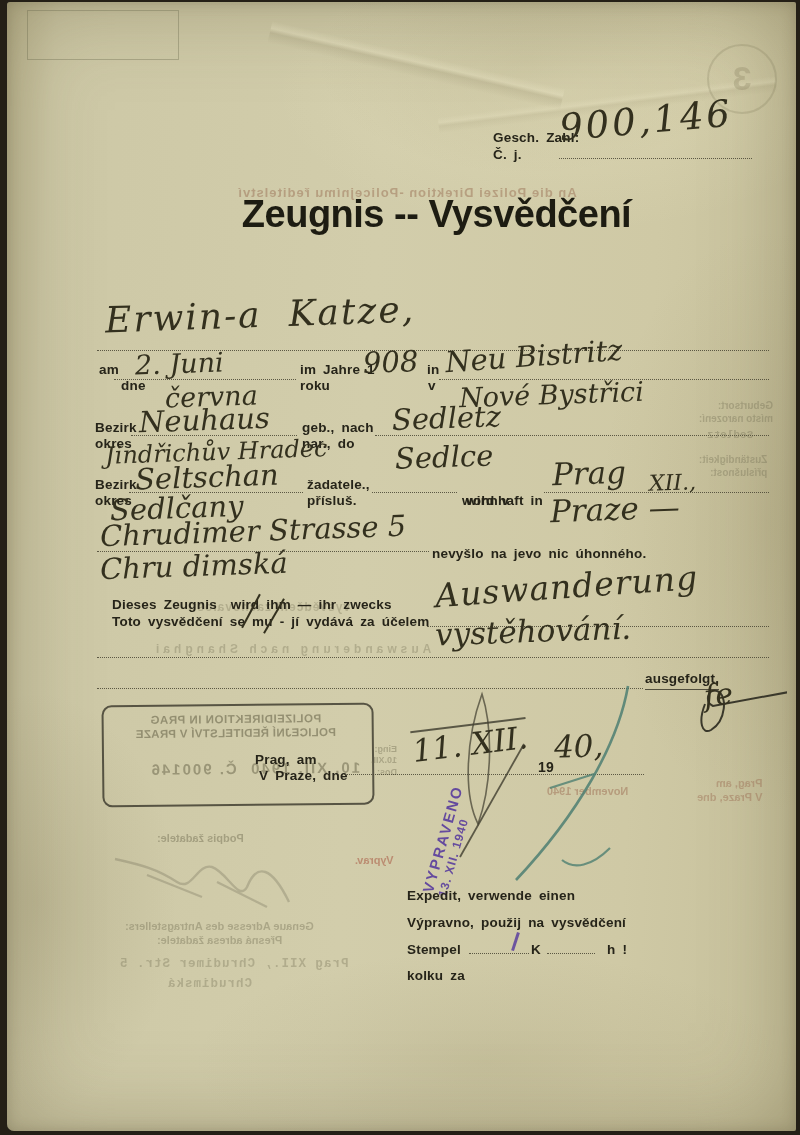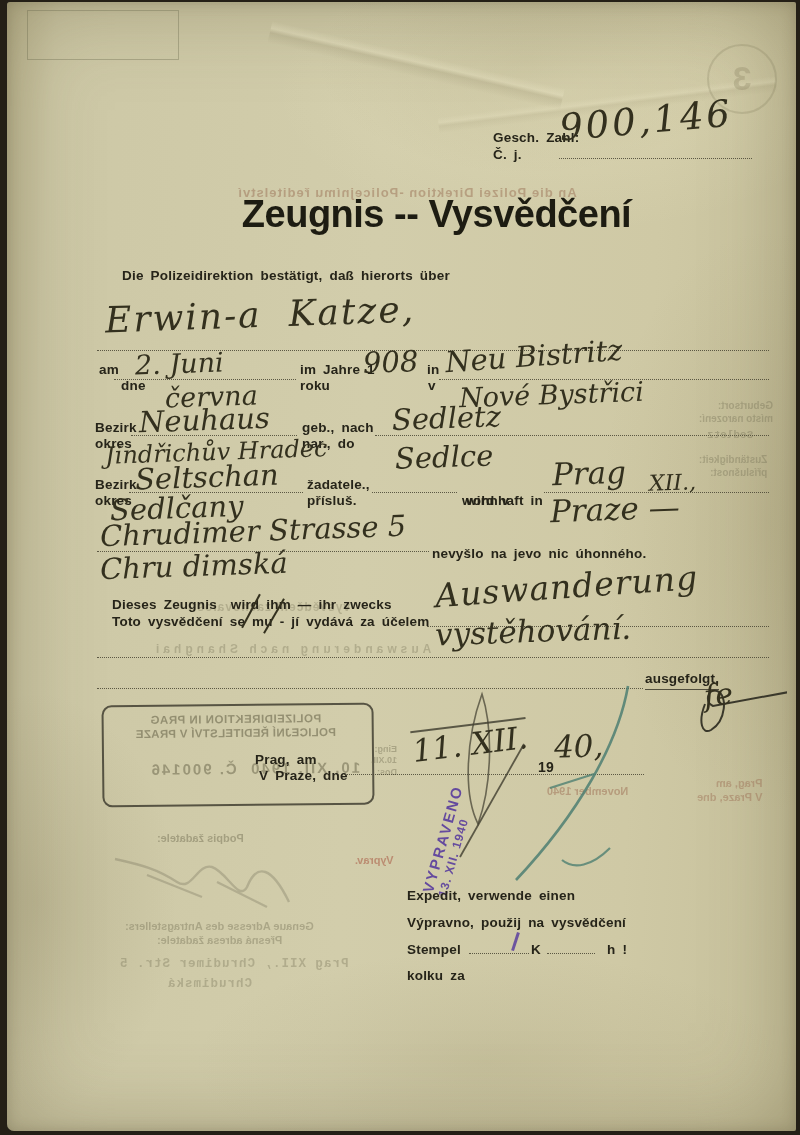--- a/index.html
+++ b/index.html
@@ -67,21 +67,20 @@
   <span class="lbl" style="left:486px;top:128px;">Gesch. Zahl:</span>
   <span class="lbl" style="left:486px;top:145px;">Č. j.</span>
   <span class="hw" style="left:552px;top:100px;font-size:37px;letter-spacing:3px;transform:rotate(-5deg);">900,146</span>
   <div class="dot" style="left:552px;top:156px;width:193px;"></div>
 
   <span class="ghost" style="left:140px;top:183px;width:520px;text-align:center;font-size:13px;letter-spacing:1px;
                color:rgba(148,104,78,.45);transform:scaleX(-1);">An die Polizei Direktion -Policejnímu ředitelství</span>
 
   <div class="title">Zeugnis -- Vysvědčení</div>
 
-  <span class="lbl" style="left:115px;top:266px;">Die Polizeidirektion bestätigt, daß hierorts über</span>
 
   <span class="hw" style="left:98px;top:295px;font-size:36px;letter-spacing:2px;">Erwin-a  Katze,</span>
   <div class="dot" style="left:90px;top:348px;width:672px;"></div>
 
   <span class="lbl" style="left:92px;top:360px;">am</span>
   <span class="lbl" style="left:106px;top:376px;margin-left:8px;">dne</span>
   <span class="hw" style="left:128px;top:348px;font-size:27px;">2. Juni</span>
   <div class="dot" style="left:107px;top:377px;width:182px;"></div>
   <span class="hw" style="left:158px;top:381px;font-size:27px;">června</span>
   <span class="lbl" style="left:293px;top:360px;">im Jahre 1</span>

